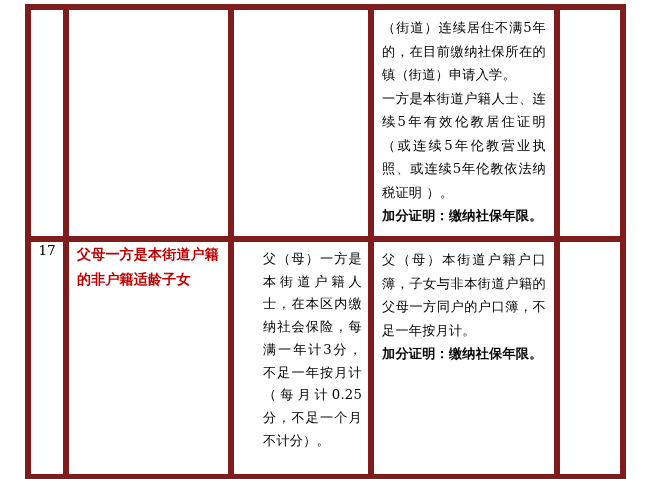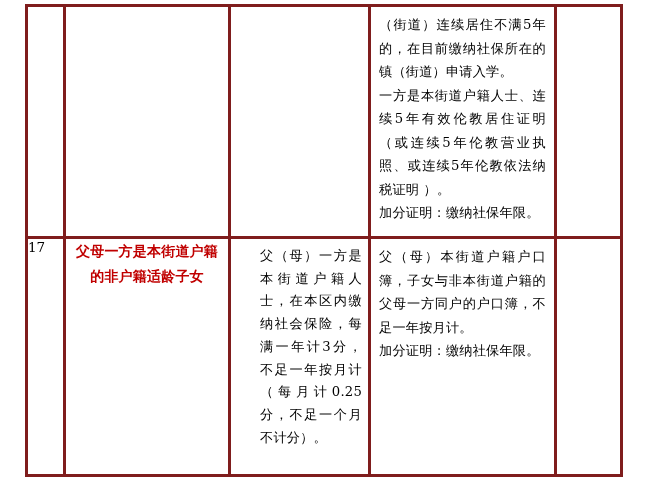--- a/index.html
+++ b/index.html
@@ -21,21 +21,21 @@
     background: #ffffff;
   }
   table.doc-table {
     border-collapse: collapse;
     table-layout: fixed;
     width: 595px;
     margin-left: 25px;
     margin-top: 4px;
   }
   table.doc-table td {
-    border: 3px solid #7f1d1d;
+    border: 6px solid #7f1d1d;
     vertical-align: top;
     padding: 0;
     background: #ffffff;
   }
   .col-num { width: 38px; }
   .col-item { width: 165px; }
   .col-std { width: 140px; }
   .col-mat { width: 186px; }
   .col-last { width: 66px; }
 
@@ -44,35 +44,36 @@
     line-height: 1.62;
     font-size: 13.2px;
     letter-spacing: 0.2px;
     text-align: justify;
     text-justify: inter-ideograph;
   }
   .cell-inner p {
     margin: 0;
   }
   .bold {
-    font-weight: normal;
+    font-weight: bold;
   }
   .num-cell {
+    text-align: center;
     vertical-align: middle;
     font-size: 13.5px;
   }
   .vmid {
     vertical-align: middle;
   }
   .item-text {
     font-weight: bold;
     color: #c00000;
     font-size: 14px;
     line-height: 1.75;
-    text-align: center;
+    text-align: left;
     padding: 0 8px;
   }
   .row1-height { height: 232px; }
   .row2-height { height: 238px; }
   .std-cell-inner {
     padding: 6px 6px 4px 8px;
     line-height: 1.72;
     font-size: 13.2px;
     margin-left: 21px;
   }

